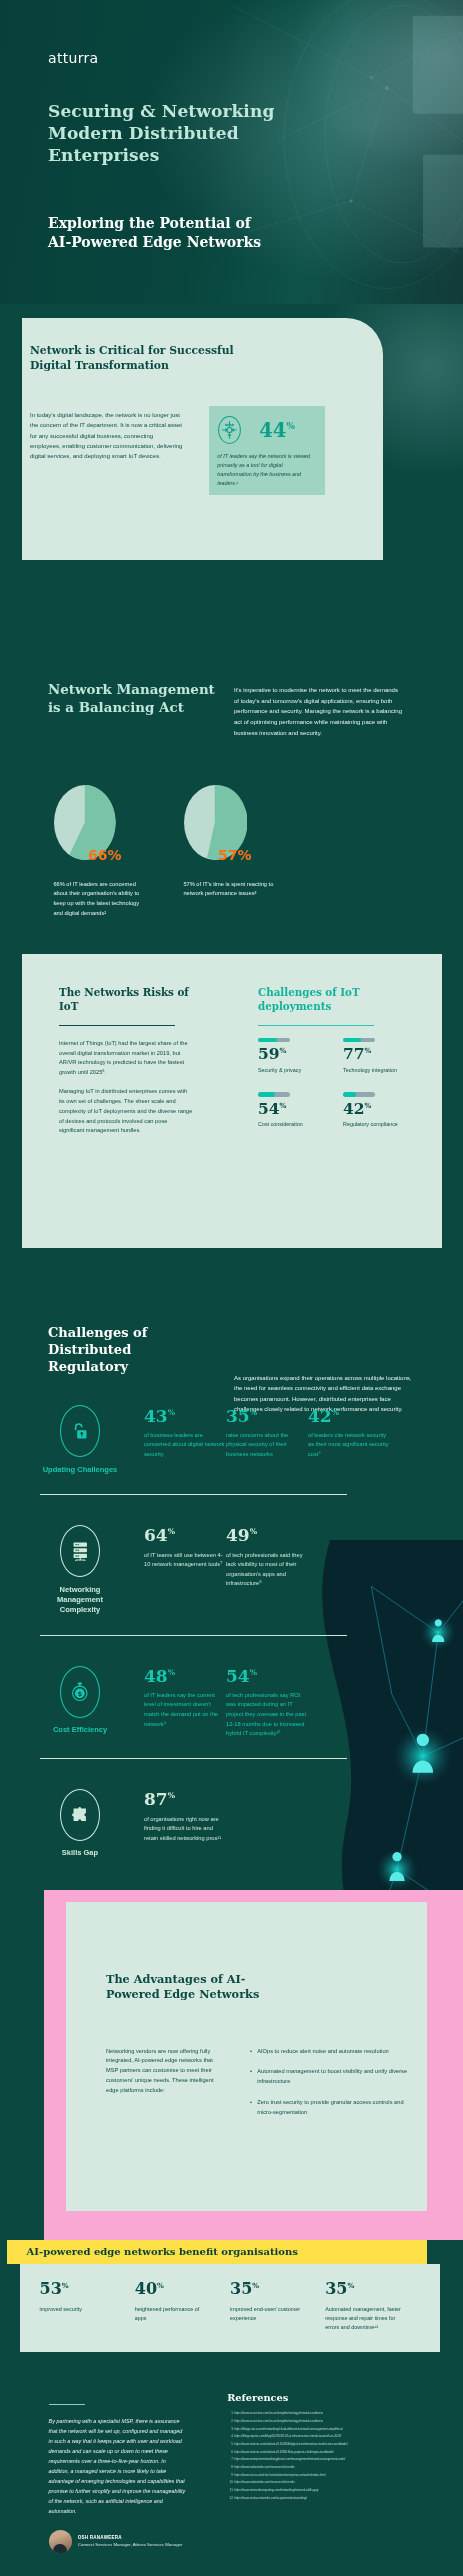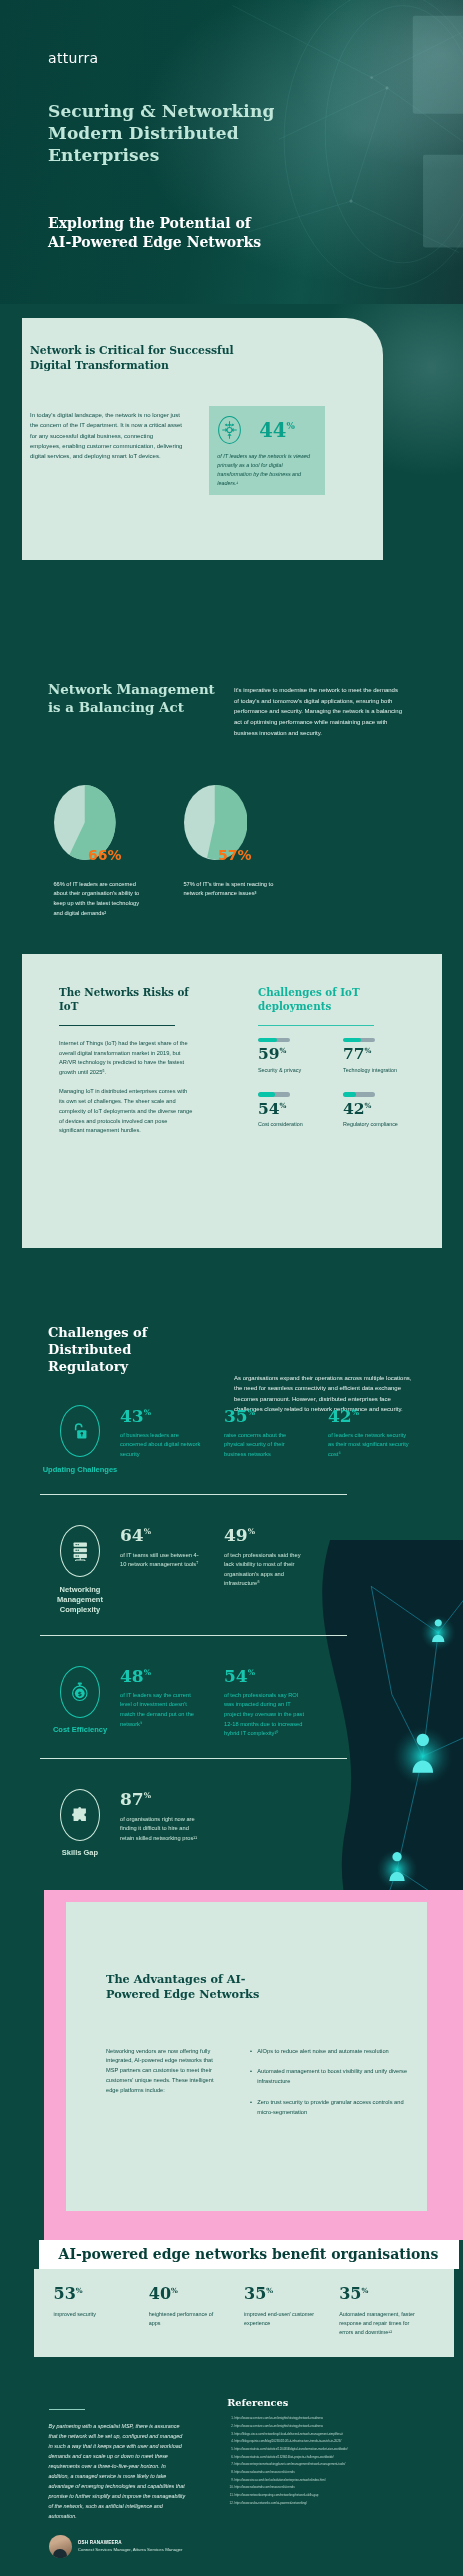--- a/index.html
+++ b/index.html
@@ -149,21 +149,21 @@
   }
   .chal-block { position:relative; z-index:2; margin:30px 0 0 40px; display:flex; }
   .chal-icon-col { width:80px; text-align:center; }
   .chal-oval {
     width:40px; height:52px; margin:0 auto; border:1px solid currentColor;
     border-radius:50%; display:flex; align-items:center; justify-content:center;
   }
   .chal-name {
     margin-top:7.2px; font-size:7.5px; font-weight:700; line-height:1.35;
   }
-  .chal-stats { display:flex; gap:22px; padding-top:2.1px; }
+  .chal-stats { display:flex; gap:0; padding-top:2.1px;margin-left:24px; }
   .chal-stat { width:82px; }
   .chal-num {
     font-family:"DejaVu Serif", serif; font-weight:700; font-size:17px; line-height:1;
   }
   .chal-num sup { font-size:7.7px; }
   .chal-cap { margin-top:6.2px; font-size:5.7px; line-height:1.68; }
   .chal-rule { position:relative; z-index:2; height:1px; background:#cfe6dd; margin:19.6px 40px 0 40px; width:307px; }
   .teal-tone { color:#17c6ae; }
   .mint-tone { color:#cfe9dc; }
 
@@ -184,25 +184,25 @@
   .card5-list { position:absolute; left:206px; top:157px; width:170px; }
   .card5-list li {
     list-style:none; position:relative; padding-left:7.2px; margin-bottom:11.3px;
     font-size:5.7px; line-height:1.7; color:#0f4e46;
   }
   .card5-list li:before { content:"\2022"; position:absolute; left:0; top:0; }
 
   
   .benefits { position:relative; background:#0b4940; padding:0 0 20.6px 0; }
   .ben-head {
-    margin:0 39px; background:#ffffff; color:#063f38;
-    font-family:"DejaVu Serif", serif; font-weight:700; font-size:14px;
+    margin:0 7px; background:#fde047; color:#063f38;
+    font-family:"DejaVu Serif", serif; font-weight:700; font-size:10px;
     padding:6.7px 0 6.7px 19.6px; width:420px;
   }
-  .ben-grid { margin:0 34px; background:#d5e9e1; width:420px; display:flex; padding:17.5px 19.6px 20.6px 19.6px; }
+  .ben-grid { margin:0 20px; background:#d5e9e1; width:420px; display:flex; padding:17.5px 19.6px 20.6px 19.6px; }
   .ben-cell { width:98px; }
   .ben-num {
     font-family:"DejaVu Serif", serif; font-weight:700; font-size:16px; color:#0b4b43; line-height:1;
   }
   .ben-num sup { font-size:7.2px; }
   .ben-cap { margin-top:7.2px; font-size:5.4px; line-height:1.66; color:#0f4e46; width:77px; }
 
   
   .footer { position:relative; background:#0b4940; padding:15.5px 0 31px 0; }
   .foot-wrap { display:flex; margin:0 21.6px; }

